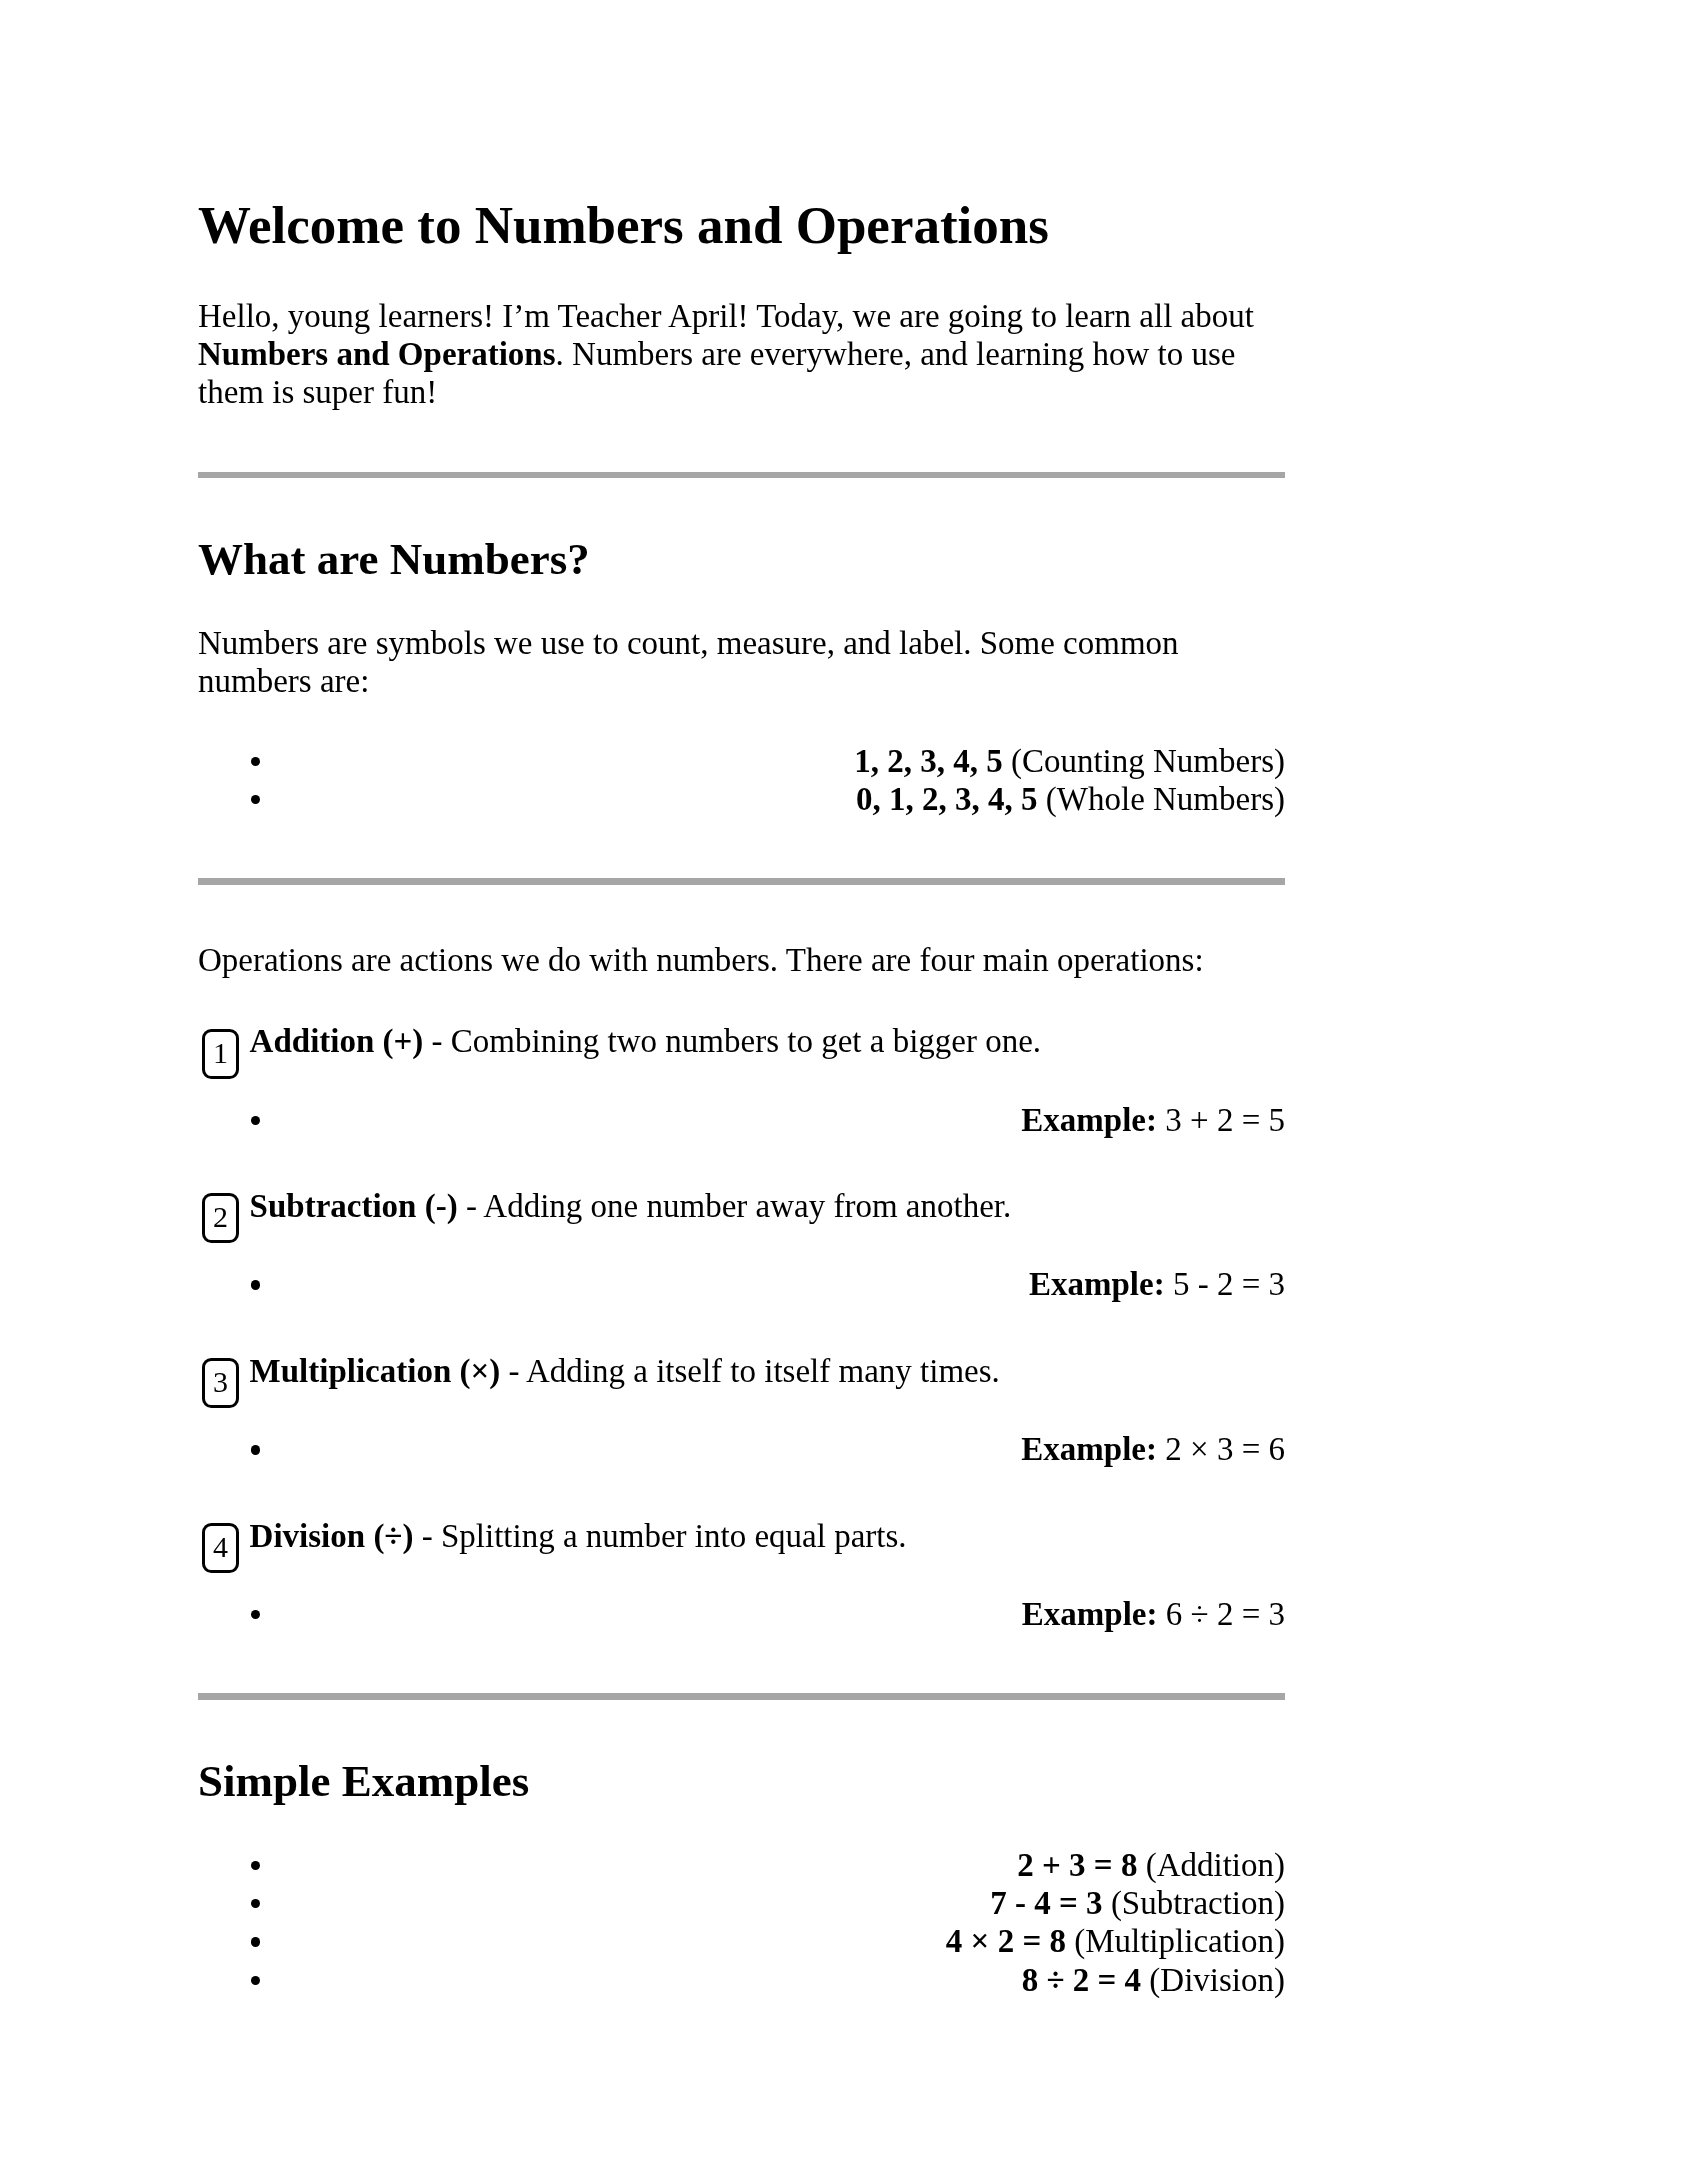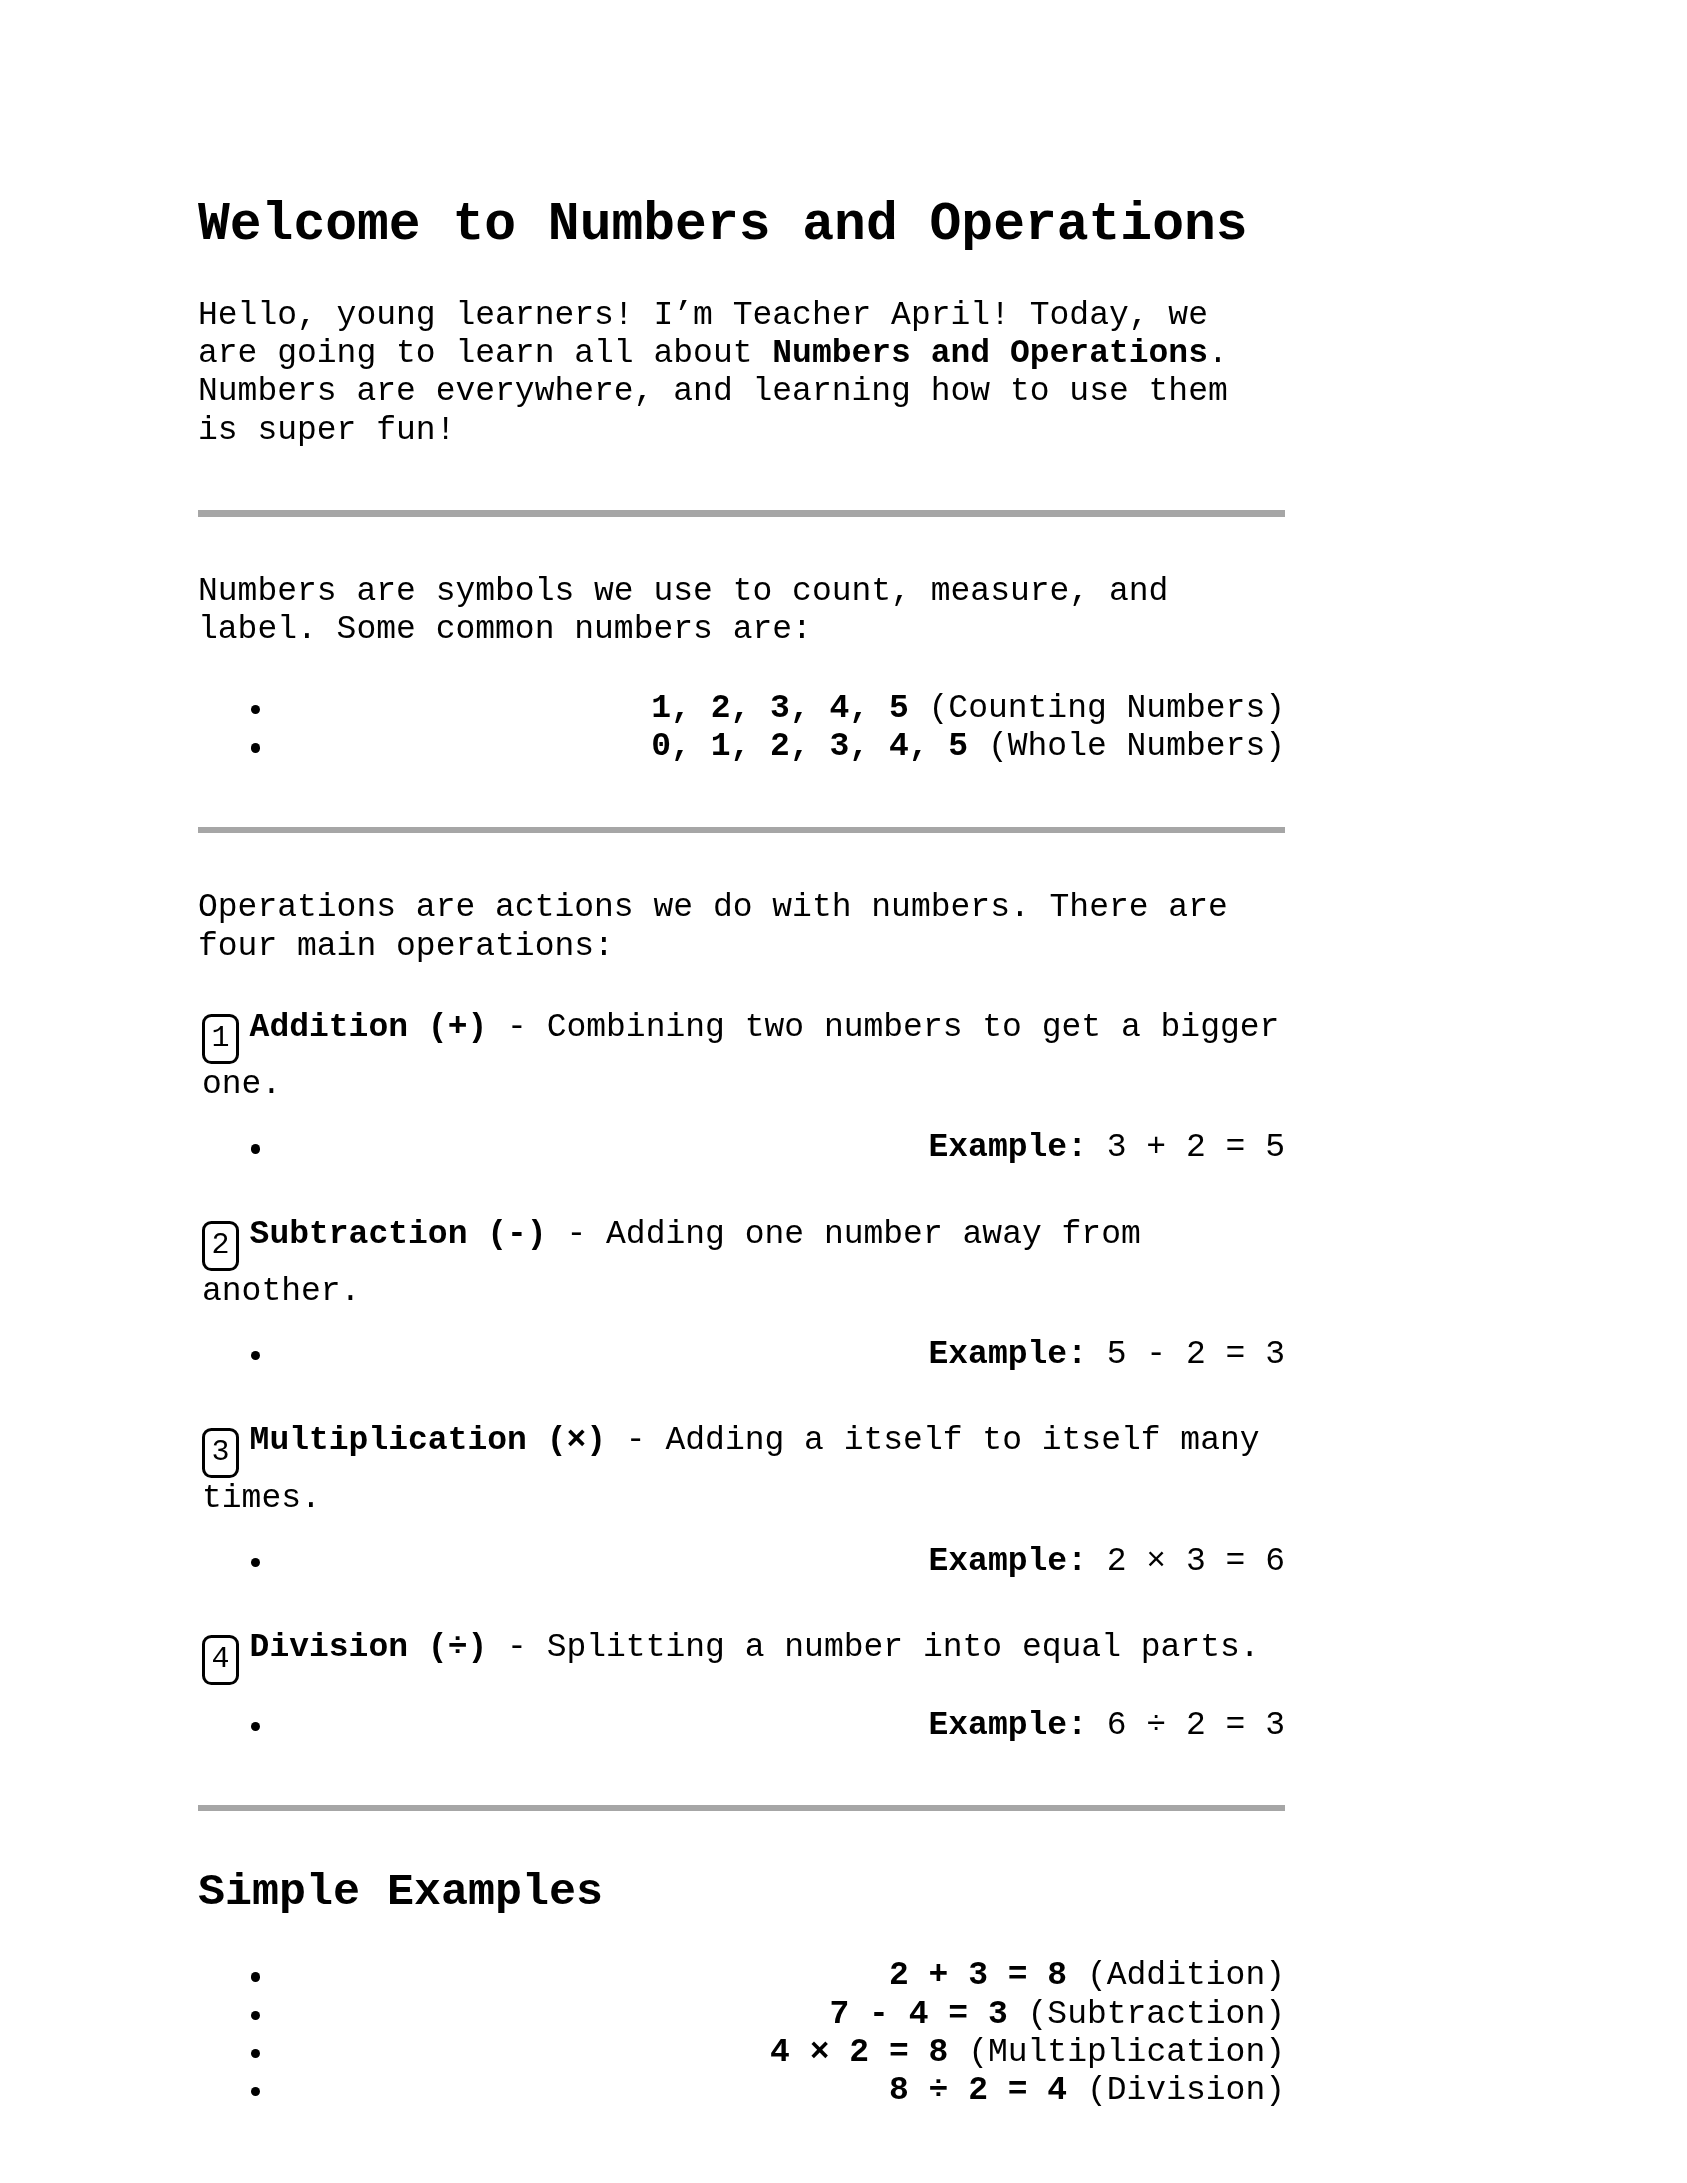--- a/index.html
+++ b/index.html
@@ -8,21 +8,21 @@
     background: #ffffff;
   }
   .page {
     position: relative;
     width: 1483px;
     height: 2183px;
     box-sizing: border-box;
     padding: 195px 198px 0 198px;
     background: #ffffff;
     color: #000000;
-    font-family: Liberation Mono, monospace;
+    font-family: Liberation Serif, serif;
     overflow: hidden;
   }
   h1.doc-h1 {
     font-size: 53px;
     line-height: 1.15;
     font-weight: bold;
     margin: 0 0 41px 0;
   }
   h2.doc-h2 {
     font-size: 45px;
@@ -89,20 +89,21 @@
 <body>
 
 <div class="page">
 
   <h1 class="doc-h1">Welcome to Numbers and Operations</h1>
 
   <p class="doc-p"><span>Hello, young learners! I’m Teacher April! Today, we are going to learn all about </span><span class="b">Numbers and Operations</span><span>. Numbers are everywhere, and learning how to use them is super fun!</span></p>
 
   <hr class="doc-hr">
 
+  <h2 class="doc-h2">What are Numbers?</h2>
 
   <p class="doc-p">Numbers are symbols we use to count, measure, and label. Some common numbers are:</p>
 
   <ul class="doc-list">
     <li><span class="dot"></span><span class="b">1, 2, 3, 4, 5</span><span> (Counting Numbers)</span></li>
     <li><span class="dot"></span><span class="b">0, 1, 2, 3, 4, 5</span><span> (Whole Numbers)</span></li>
   </ul>
 
   <hr class="doc-hr">
 

